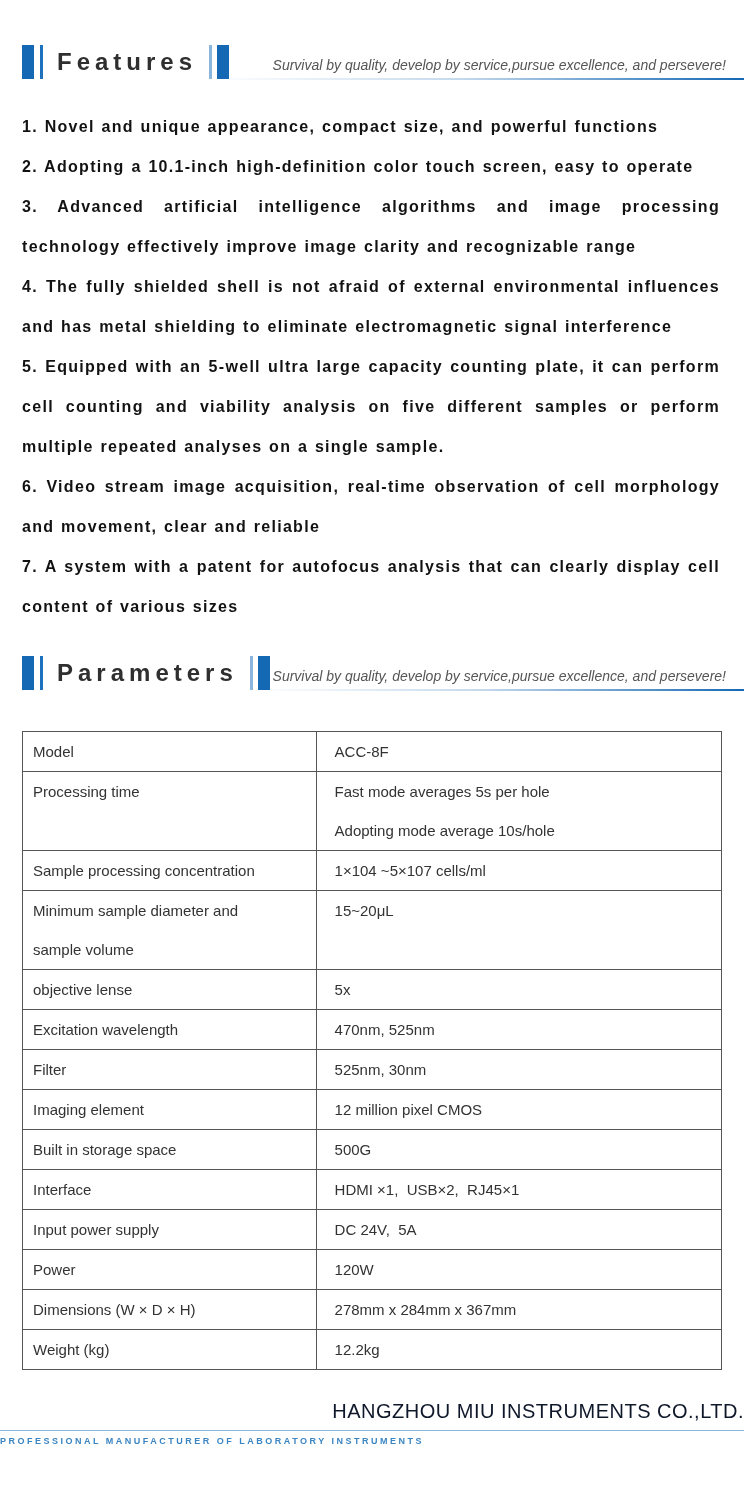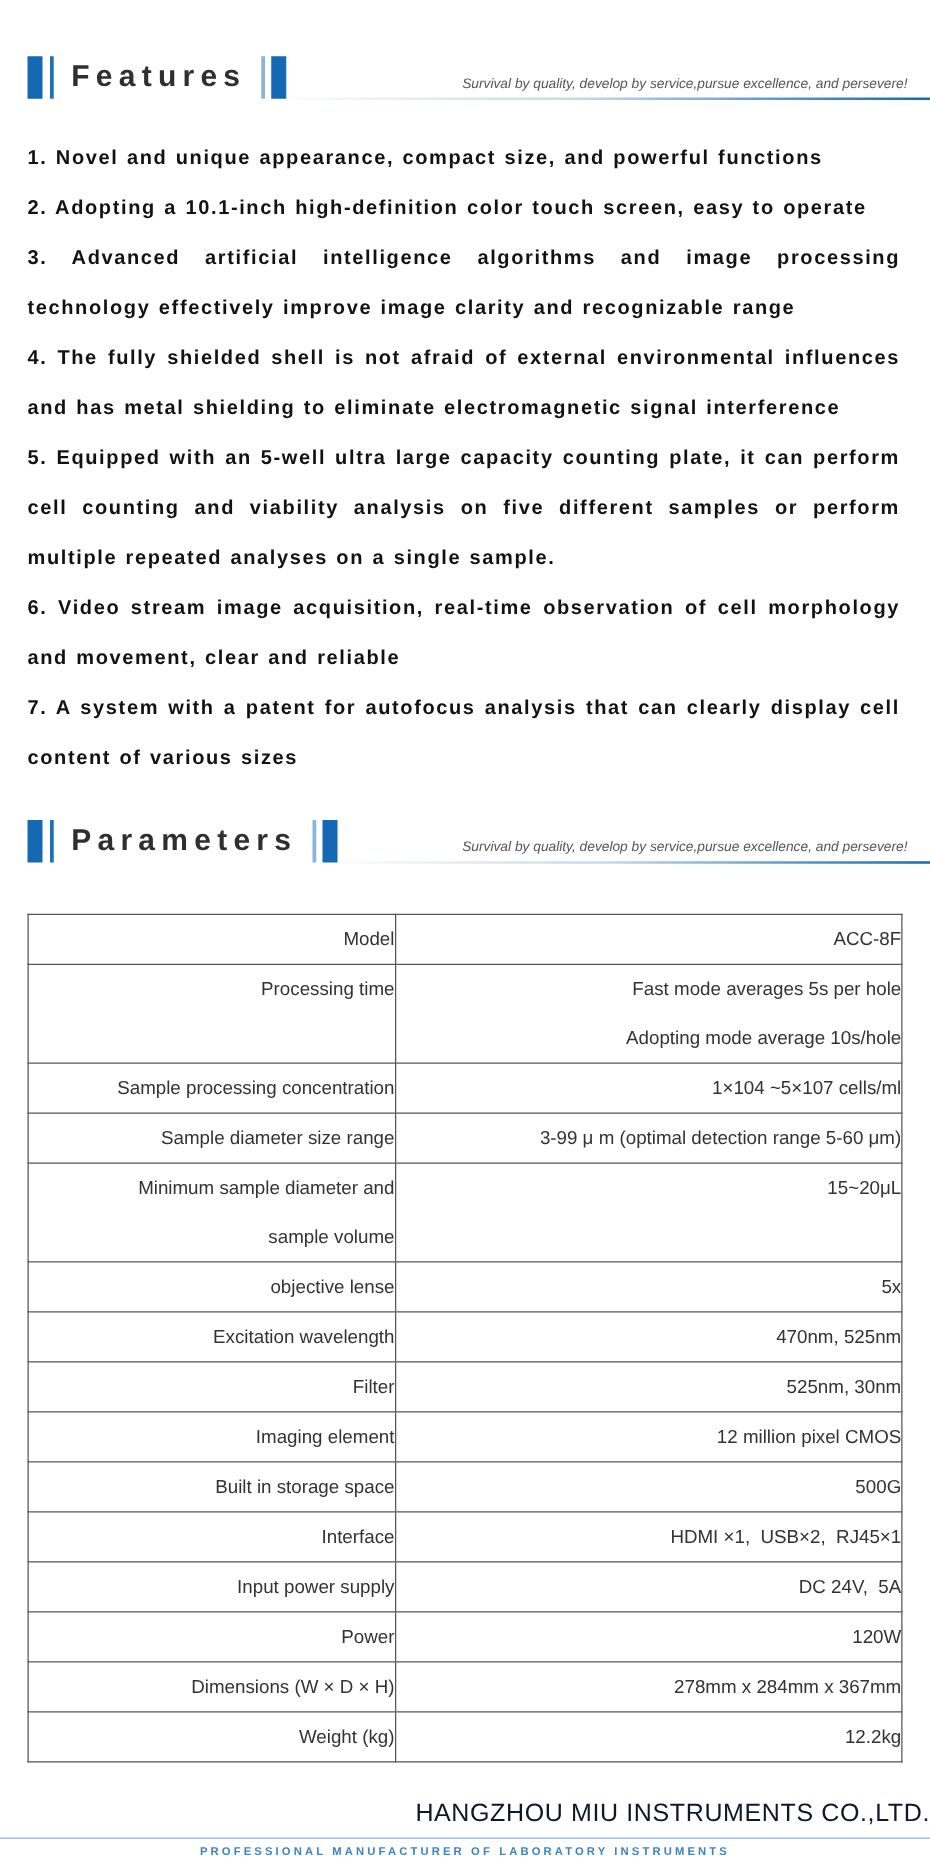--- a/index.html
+++ b/index.html
@@ -36,21 +36,21 @@
   .header-right {
     flex: 1;
     display: flex;
     flex-direction: column;
     justify-content: flex-end;
     min-width: 0;
   }
   .tagline {
     text-align: right;
     padding-right: 18px;
-    font-size: 11px;
+    font-size: 14px;
     font-style: italic;
     color: #555555;
     margin-bottom: 5px;
     white-space: nowrap;
     overflow: hidden;
   }
   .fade-line {
     height: 2px;
     background: linear-gradient(90deg, rgba(21,104,180,0.02), rgba(21,104,180,0.25) 45%, #1568b4 100%);
   }
@@ -78,41 +78,41 @@
     table-layout: fixed;
   }
   table.params td {
     border: 1px solid #555555;
     vertical-align: top;
     font-size: 15px;
     color: #333333;
   }
   td.label-cell { width: 42%; padding-left: 10px; }
   td.value-cell { padding-left: 18px; }
-  .cell-line { line-height: 39px; white-space: pre-wrap; text-align: right; }
+  .cell-line { line-height: 39px; white-space: pre-wrap; }
 
   
   .footer { margin-top: 14px; }
   .footer-company {
     text-align: right;
     font-size: 20px;
     letter-spacing: 0.5px;
     color: #0f172a;
     line-height: 28px;
     margin-top: 27px;
   }
   .footer-line {
     margin-top: 5px;
     height: 1px;
     background: #8cb8de;
     width: 100%;
   }
   .footer-subtitle {
     margin-top: 5px;
-    text-align: center;
+    text-align: left;
     font-size: 9px;
     font-weight: bold;
     letter-spacing: 2.5px;
     color: #3b85c3;
   }
   .footer-pad { height: 24px; }
 </style>
 </head>
 <body>
 
@@ -183,28 +183,20 @@
           <tr>
             <td class="label-cell">
               <div class="cell-line">Sample processing concentration</div>
             </td>
             <td class="value-cell">
               <div class="cell-line">1×104 ~5×107 cells/ml</div>
             </td>
           </tr>
           <tr>
             <td class="label-cell">
-              <div class="cell-line">Sample diameter size range</div>
-            </td>
-            <td class="value-cell">
-              <div class="cell-line">3-99 μ m (optimal detection range 5-60 μm)</div>
-            </td>
-          </tr>
-          <tr>
-            <td class="label-cell">
               <div class="cell-line">Minimum sample diameter and</div>
               <div class="cell-line">sample volume</div>
             </td>
             <td class="value-cell">
               <div class="cell-line">15~20μL</div>
             </td>
           </tr>
           <tr>
             <td class="label-cell">
               <div class="cell-line">objective lense</div>

